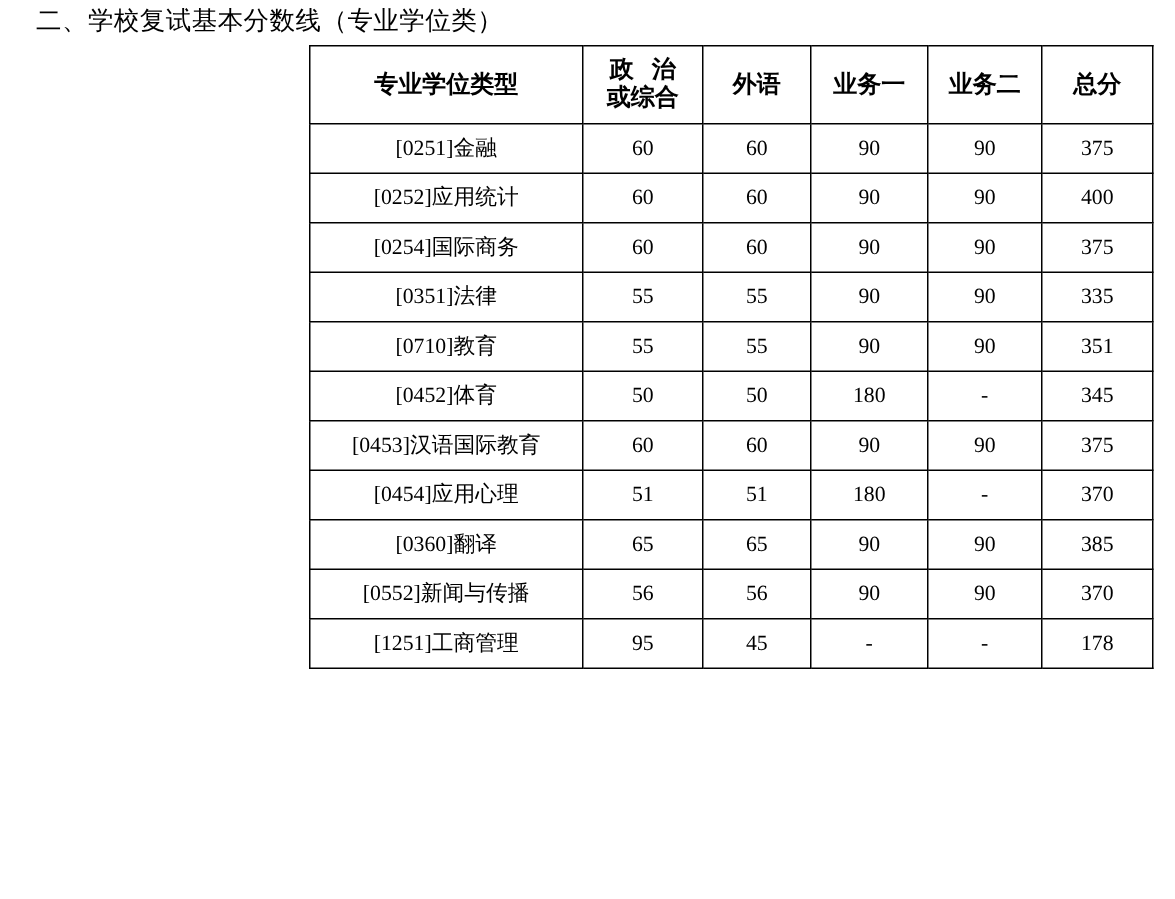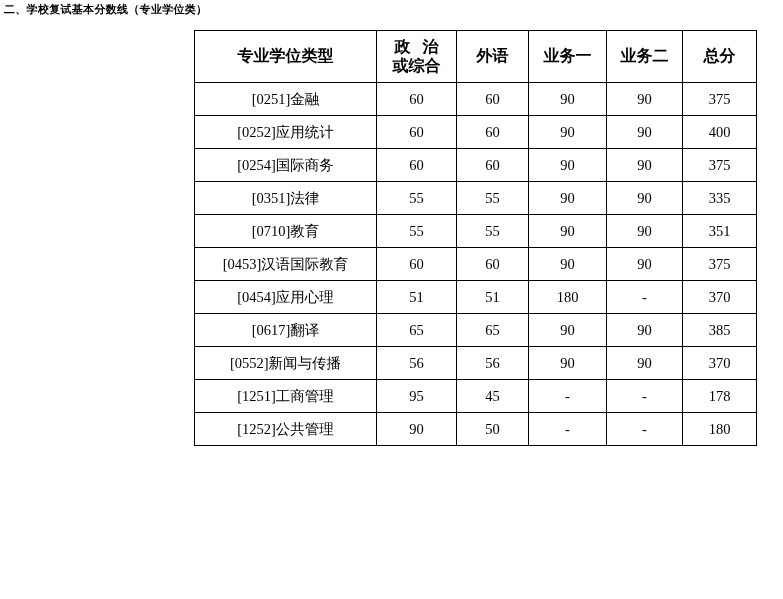--- a/index.html
+++ b/index.html
@@ -14,30 +14,30 @@
     color: #000000;
     overflow: hidden;
   }
   .page {
     position: relative;
     width: 783px;
     height: 599px;
   }
   .section-heading {
     position: absolute;
-    left: 4px;
+    left: 24px;
     top: 2px;
-    font-size: 11px;
-    font-weight: bold;
+    font-size: 17px;
+    font-weight: normal;
     letter-spacing: 0.3px;
     white-space: nowrap;
   }
   .table-wrap {
     position: absolute;
-    left: 194px;
+    left: 206px;
     top: 30px;
   }
   table.score-table {
     border-collapse: collapse;
     table-layout: fixed;
     width: 562px;
   }
   table.score-table th,
   table.score-table td {
     border: 1px solid #000000;
@@ -171,41 +171,51 @@
               <span class="multi-line">[0710]教育</span>
             </td>
             <td>55</td>
             <td>55</td>
             <td>90</td>
             <td>90</td>
             <td>351</td>
           </tr>
           <tr>
             <td class="name-cell">
+              <span class="multi-line">[0452]体育</span>
+            </td>
+            <td>50</td>
+            <td>50</td>
+            <td>180</td>
+            <td>-</td>
+            <td>345</td>
+          </tr>
+          <tr>
+            <td class="name-cell">
               <span class="multi-line">[0453]汉语国际教育</span>
             </td>
             <td>60</td>
             <td>60</td>
             <td>90</td>
             <td>90</td>
             <td>375</td>
           </tr>
           <tr>
             <td class="name-cell">
               <span class="multi-line">[0454]应用心理</span>
             </td>
             <td>51</td>
             <td>51</td>
             <td>180</td>
             <td>-</td>
             <td>370</td>
           </tr>
           <tr>
             <td class="name-cell">
-              <span class="multi-line">[0617]翻译</span>
+              <span class="multi-line">[0360]翻译</span>
             </td>
             <td>65</td>
             <td>65</td>
             <td>90</td>
             <td>90</td>
             <td>385</td>
           </tr>
           <tr>
             <td class="name-cell">
               <span class="multi-line">[0552]新闻与传播</span>
@@ -218,28 +228,18 @@
           </tr>
           <tr>
             <td class="name-cell">
               <span class="multi-line">[1251]工商管理</span>
             </td>
             <td>95</td>
             <td>45</td>
             <td>-</td>
             <td>-</td>
             <td>178</td>
-          </tr>
-          <tr>
-            <td class="name-cell">
-              <span class="multi-line">[1252]公共管理</span>
-            </td>
-            <td>90</td>
-            <td>50</td>
-            <td>-</td>
-            <td>-</td>
-            <td>180</td>
           </tr>
         </tbody>
     </table>
   </div>
 
 </div>
 
 </body></html>

